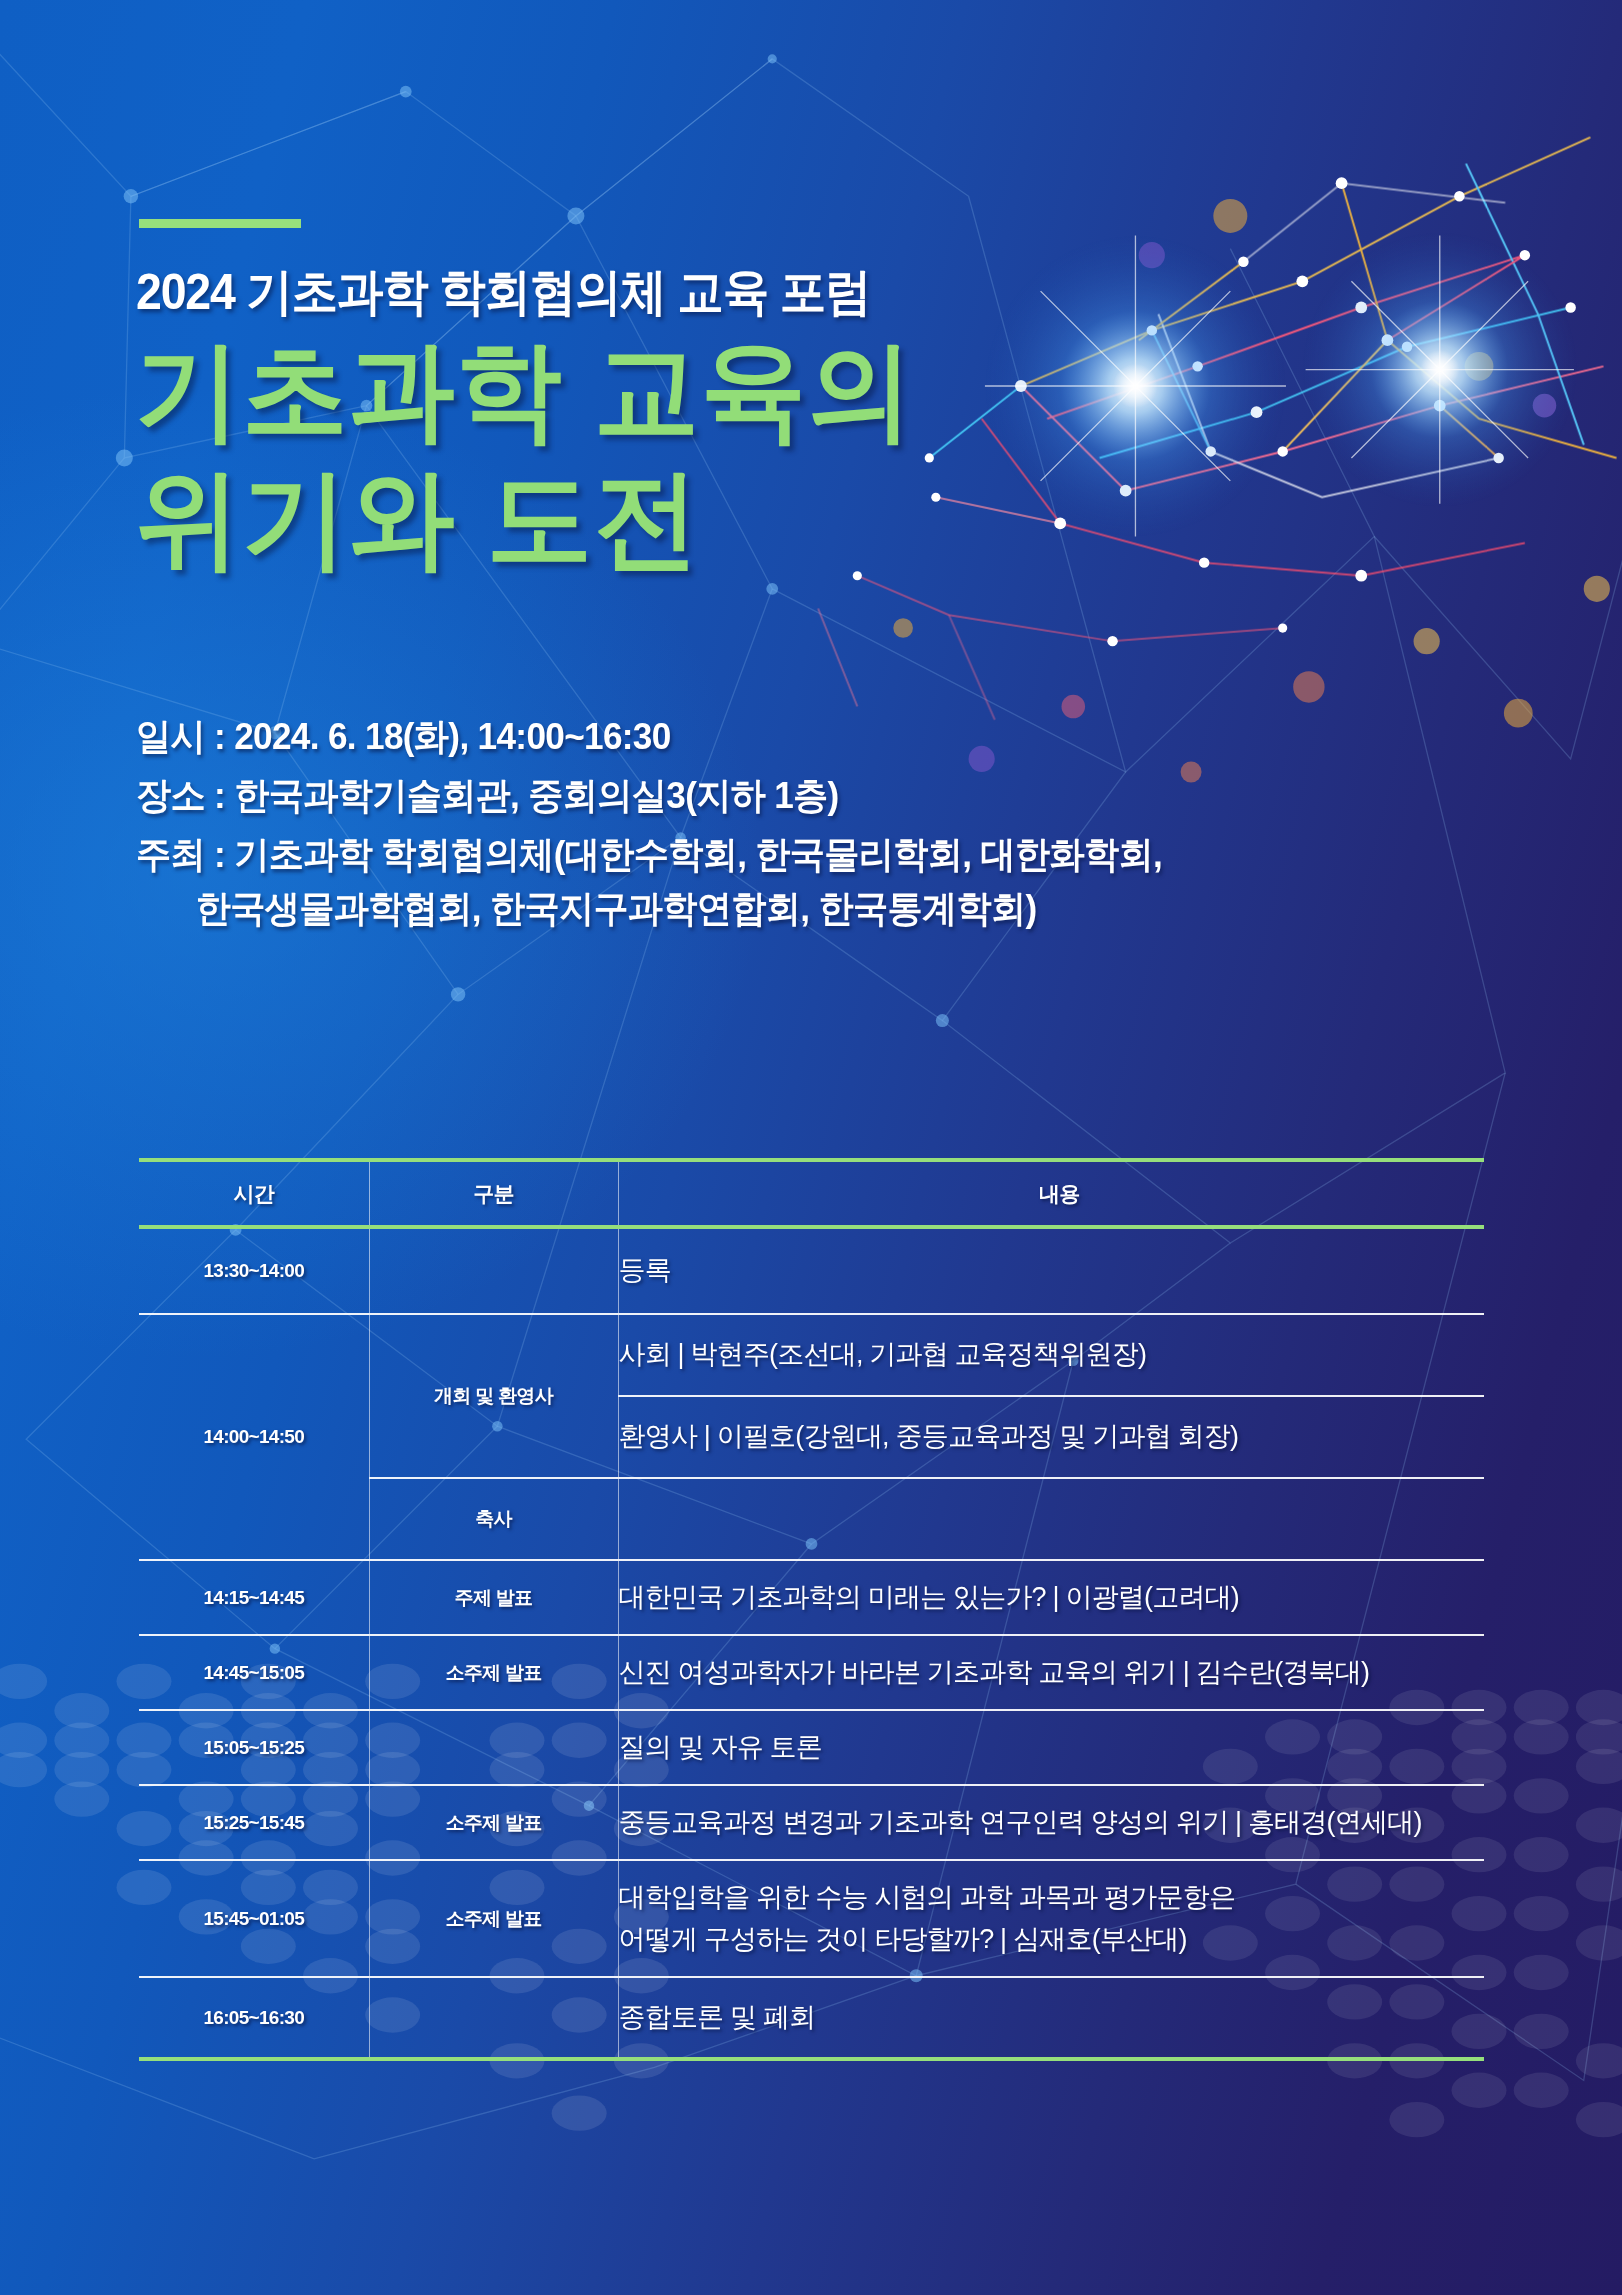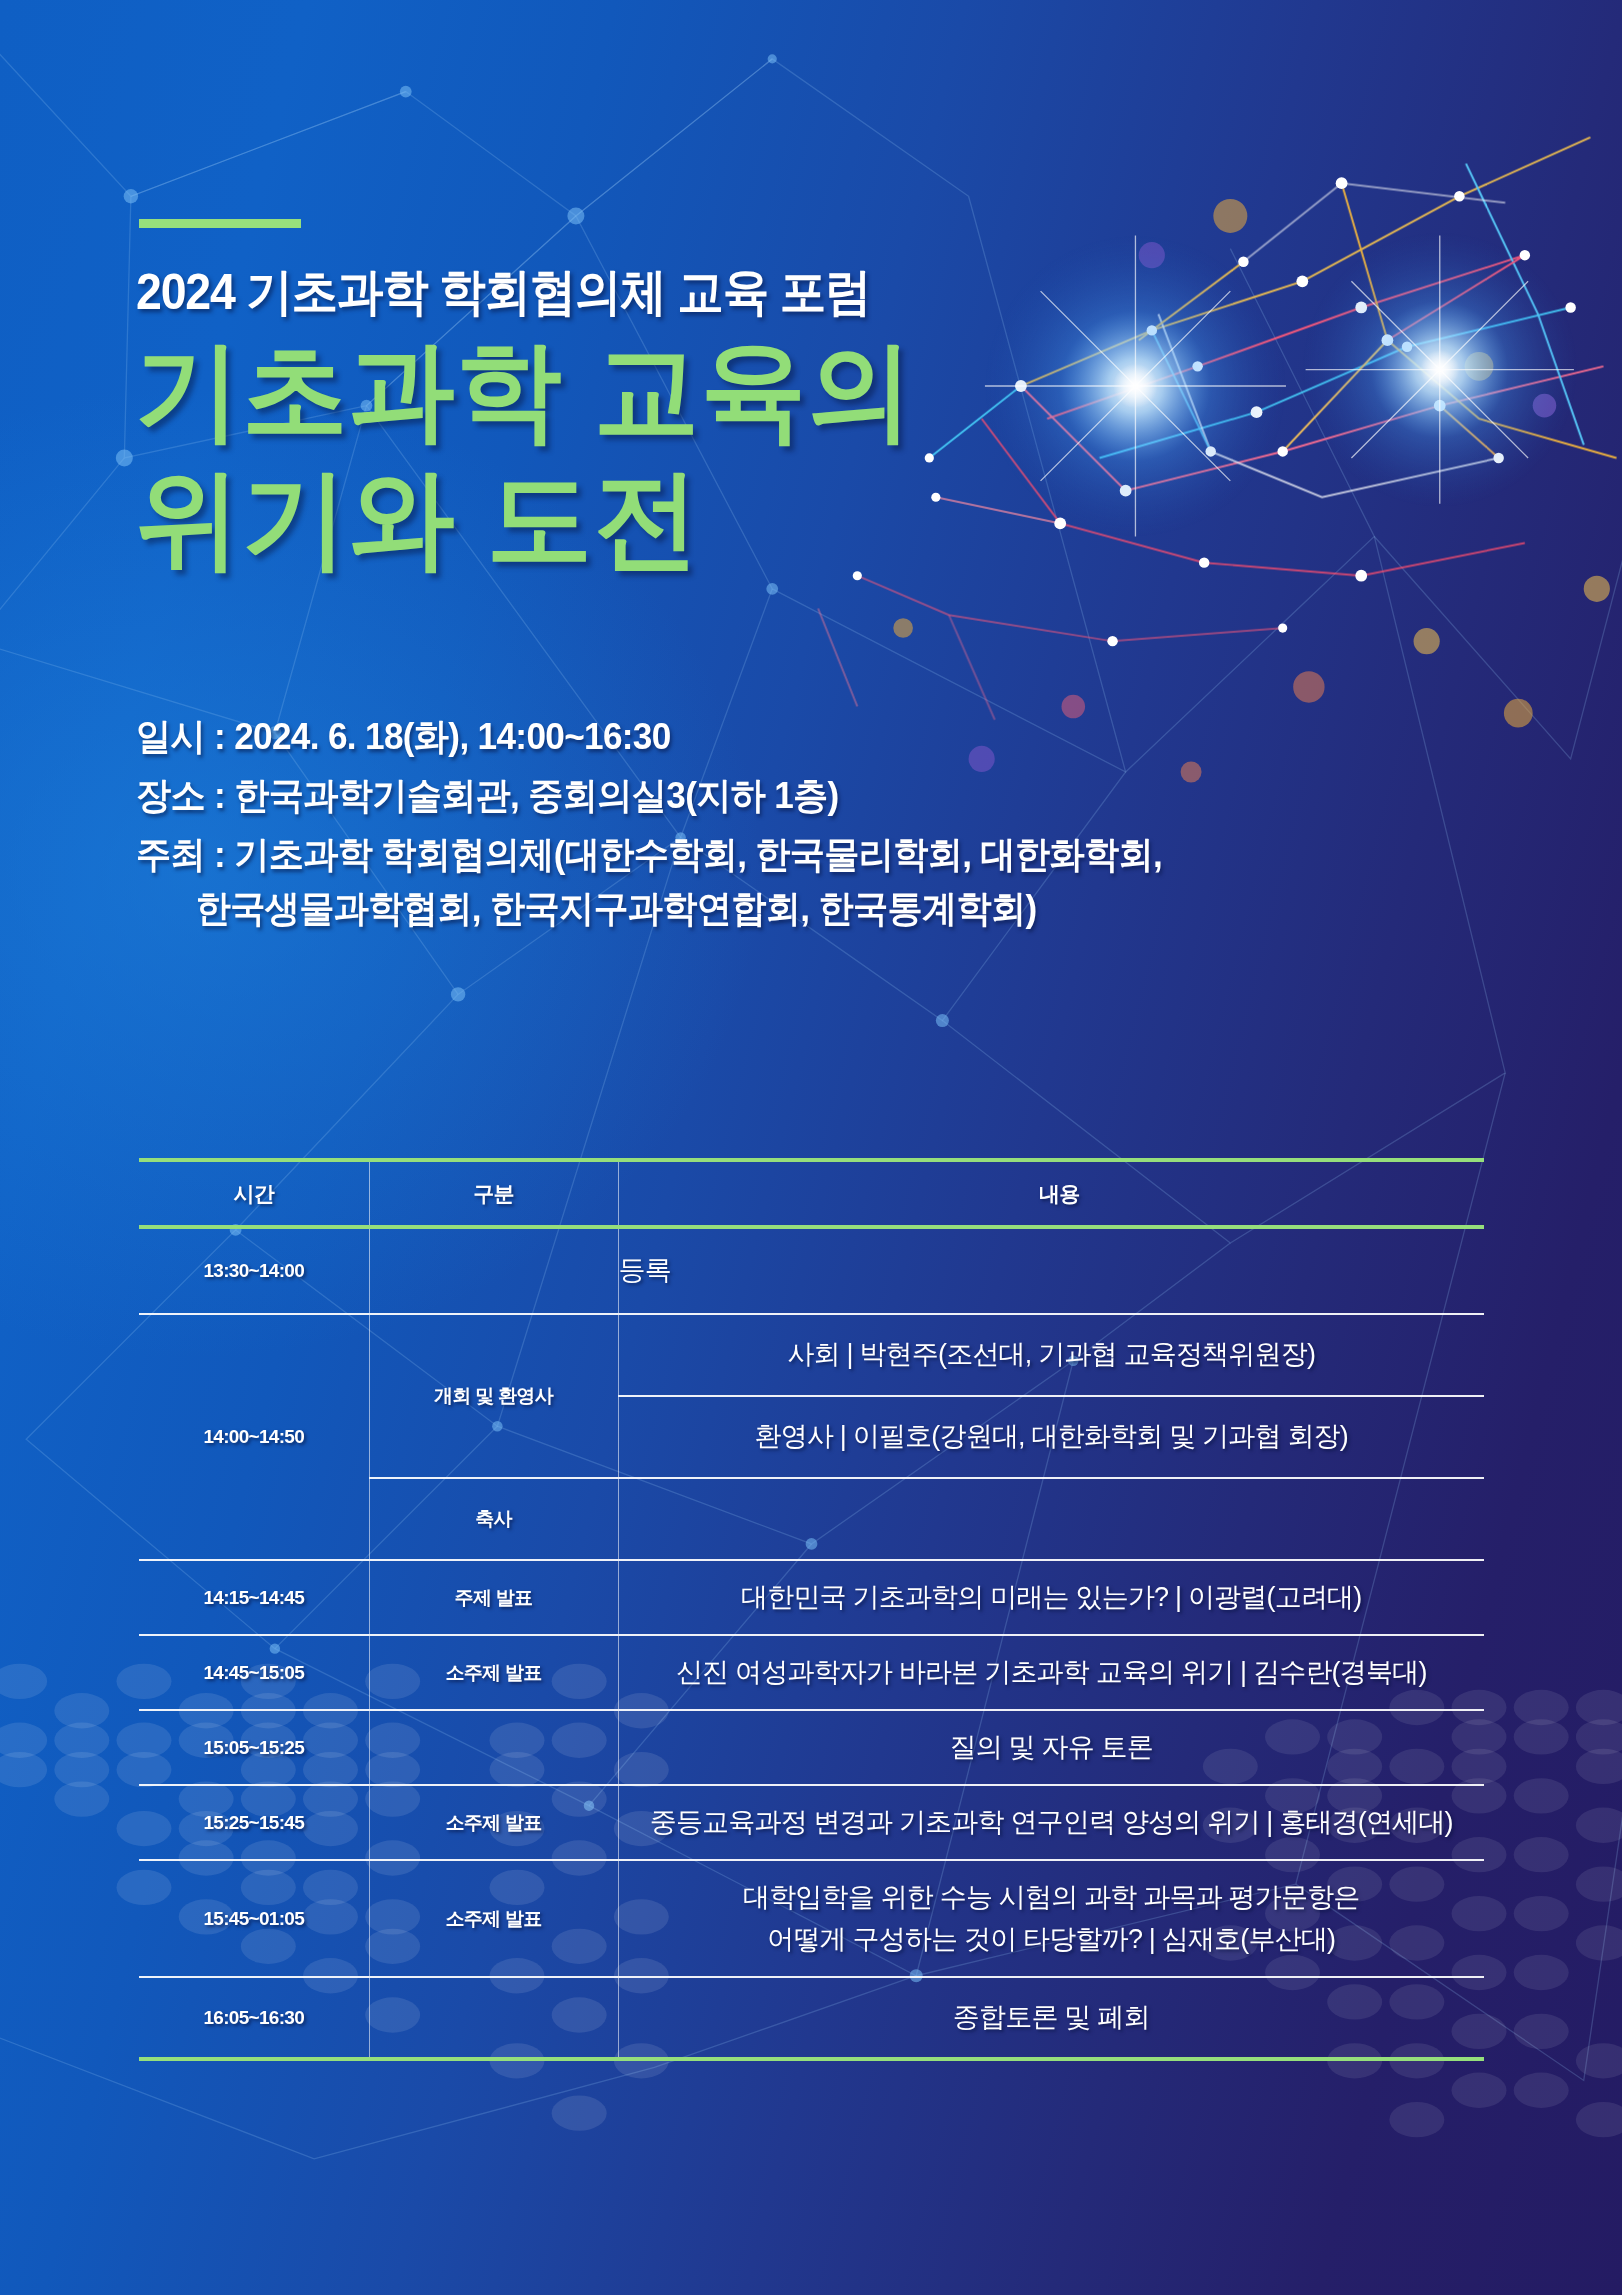--- a/index.html
+++ b/index.html
@@ -129,21 +129,21 @@
     text-align: left;
     padding-left: 22px;
     font-size: 27px;
     font-weight: 400;
     letter-spacing: -0.8px;
     line-height: 1.55;
   }
   .hdr-cell.desc { padding-left: 16px; }
 
   
-  .bt-white { border-top: 2px solid rgba(255,255,255,0.93); text-align: center; }
+  .bt-white { border-top: 2px solid rgba(255,255,255,0.93); }
   .bt-green { border-top: 4.6px solid #96df7b; }
   .bb-green { border-bottom: 4.6px solid #96df7b; }
   .br-thin  { border-right: 1.3px solid rgba(255,255,255,0.55); }
 
   
   .split-top    { border-bottom: 2px solid rgba(255,255,255,0.93); }
 </style>
 </head>
 <body>
 
@@ -439,21 +439,21 @@
       <td class="cell-desc bt-green">등록</td>
     </tr>
 
     <tr>
       <td class="cell-time bt-white br-thin" rowspan="3">14:00~14:50</td>
       <td class="cell-kind bt-white br-thin split-top" rowspan="2">개회 및 환영사</td>
       <td class="cell-desc bt-white" style="height:80px">사회 | 박현주(조선대, 기과협 교육정책위원장)</td>
     </tr>
 
     <tr>
-      <td class="cell-desc bt-white" style="height:80px">환영사 | 이필호(강원대, 대한화학회 및 기과협 회장)</td>
+      <td class="cell-desc bt-white" style="height:80px">환영사 | 이필호(강원대, 중등교육과정 및 기과협 회장)</td>
     </tr>
 
     <tr>
       <td class="cell-kind bt-white br-thin" style="height:80px">축사</td>
       <td class="cell-desc bt-white"></td>
     </tr>
 
     <tr>
       <td class="cell-time bt-white br-thin" style="height:73px">14:15~14:45</td>
       <td class="cell-kind bt-white br-thin">주제 발표</td>

